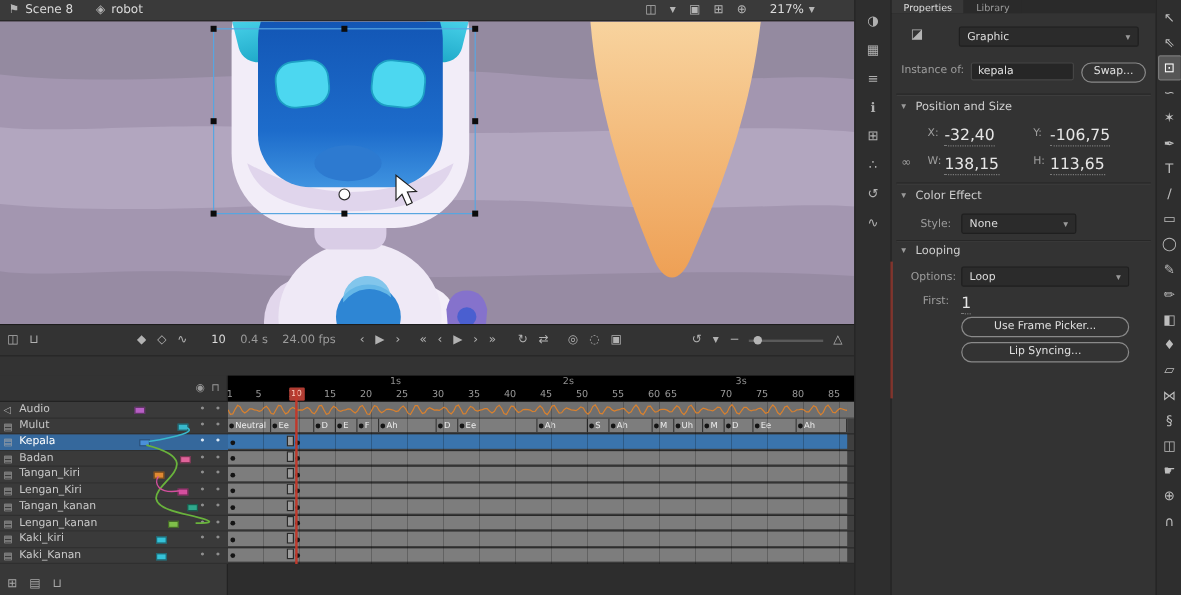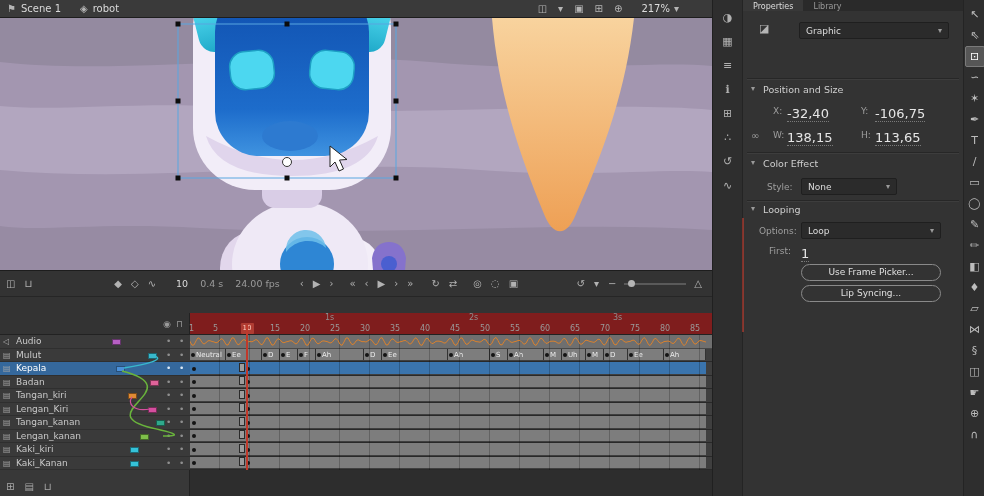--- a/index.html
+++ b/index.html
@@ -58,21 +58,21 @@
   .tlgroup{display:flex;gap:9px;align-items:center;}
   .tlicon{color:#b2b2b2;font-size:10px;}
   .tlcounter{color:#dcdcdc;font-size:9.5px;}
   .tlcounter.dim{color:#9b9b9b;}
   #tl-zoom-track{width:62px;height:2px;background:#5a5a5a;position:relative;}
   #tl-zoom-knob{position:absolute;left:4px;top:-3px;width:7px;height:7px;border-radius:50%;background:#b5b5b5;}
 
   #tl-body{position:absolute;left:0;top:42px;width:712px;height:184px;}
   #layer-header{position:absolute;left:0;top:0;width:190px;height:22px;background:#333;border-bottom:1px solid #222;border-right:1px solid #222;box-sizing:border-box;}
   .hdricon{position:absolute;top:6px;font-size:9px;color:#9a9a9a;line-height:10px;}
-  #ruler{position:absolute;left:190px;top:0;width:522px;height:22px;background:#7f1d1d;border-bottom:1px solid #222;box-sizing:border-box;}
+  #ruler{position:absolute;left:190px;top:0;width:522px;height:22px;background:#000000;border-bottom:1px solid #222;box-sizing:border-box;}
   .sec-label{position:absolute;top:0;font-size:8px;color:#8f8f8f;}
   .tick-num{position:absolute;top:11px;font-size:8px;color:#9a9a9a;}
   .playhead-head{position:absolute;top:10px;width:13px;height:11px;background:#b03c32;color:#ffcdbd;
                  font-size:7px;text-align:center;line-height:11px;border-radius:1px;z-index:4;}
   #playhead-line{position:absolute;top:12px;width:1.5px;height:145px;background:#c0392b;z-index:6;}
 
   #layer-list{position:absolute;left:0;top:22px;width:190px;height:135px;background:#3a3a3a;border-right:1px solid #222;box-sizing:border-box;}
   .layer-row{position:absolute;left:0;width:190px;height:13.5px;background:#3a3a3a;border-bottom:1px solid #2f2f2f;box-sizing:border-box;}
   .layer-row.selected{background:#35689c;}
   .layer-icon{position:absolute;left:3px;top:0;font-size:8px;color:#a8a8a8;line-height:13px;}
@@ -104,21 +104,21 @@
   .fticon{color:#a8a8a8;font-size:10px;}
   #tl-bottom-right{position:absolute;left:190px;top:157px;width:522px;height:27px;background:#2d2d2d;}
 </style>
 </head>
 <body>
 
 <div id="app">
 
   <div class="abs" id="editbar">
     <span class="ebicon">⚑</span>
-    <span class="eblabel">Scene 1</span>
+    <span class="eblabel">Scene 8</span>
     <span class="ebicon" style="margin-left:14px">◈</span>
     <span class="eblabel">robot</span>
     <div id="editbar-icons">
         <div class="ebicon">◫</div>
         <div class="ebicon">▾</div>
         <div class="ebicon">▣</div>
         <div class="ebicon">⊞</div>
         <div class="ebicon">⊕</div>
       </div>
     <div id="zoom-box">
@@ -252,21 +252,21 @@
           <div class="tick-num" style="left: 80px;">15</div>
           <div class="tick-num" style="left: 110px;">20</div>
           <div class="tick-num" style="left: 140px;">25</div>
           <div class="tick-num" style="left: 170px;">30</div>
           <div class="tick-num" style="left: 200px;">35</div>
           <div class="tick-num" style="left: 230px;">40</div>
           <div class="tick-num" style="left: 260px;">45</div>
           <div class="tick-num" style="left: 290px;">50</div>
           <div class="tick-num" style="left: 320px;">55</div>
           <div class="tick-num" style="left: 350px;">60</div>
-          <div class="tick-num" style="left: 380px;">65</div>
+          <div class="tick-num" style="left: 364px;">65</div>
           <div class="tick-num" style="left: 410px;">70</div>
           <div class="tick-num" style="left: 440px;">75</div>
           <div class="tick-num" style="left: 470px;">80</div>
           <div class="tick-num" style="left: 500px;">85</div>
           <div class="playhead-head" style="left: 50.5px;">10</div>
         </div>
       <div id="layer-list">
           <div class="layer-row" style="top: 0px;">
             <div class="layer-icon">◁</div>
             <div class="layer-name">Audio</div>
@@ -506,20 +506,27 @@
         </div>
 
       <div class="prow" style="top:20px;height:20px">
         <span class="abs" style="left:16px;top:2px;color:#b5b5b5;font-size:11px">◪</span>
         <div class="dd abs" style="left:56px;top:2px;width:150px">
           <span>Graphic</span>
           <span class="caret">▾</span>
         </div>
       </div>
 
+      <div class="prow" style="top:52px;height:18px">
+        <span class="plabel abs" style="left:8px;top:2px">Instance of:</span>
+        <div class="field abs" style="left:66px;top:0;width:86px">
+          <span>kepala</span>
+        </div>
+        <div class="pbtn" style="left:158px;top:0;width:52px">Swap...</div>
+      </div>
 
       <div class="pdivider" style="top:78px"></div>
 
       <div class="prow" style="top:84px;height:14px">
         <span class="sec-caret abs" style="left:8px">▾</span>
         <span class="sectionhead abs" style="left:20px">Position and Size</span>
       </div>
       <div class="prow" style="top:106px;height:14px">
         <span class="plabel abs" style="left:30px">X:</span>
         <span class="pvalue abs" style="left:44px">-32,40</span>

